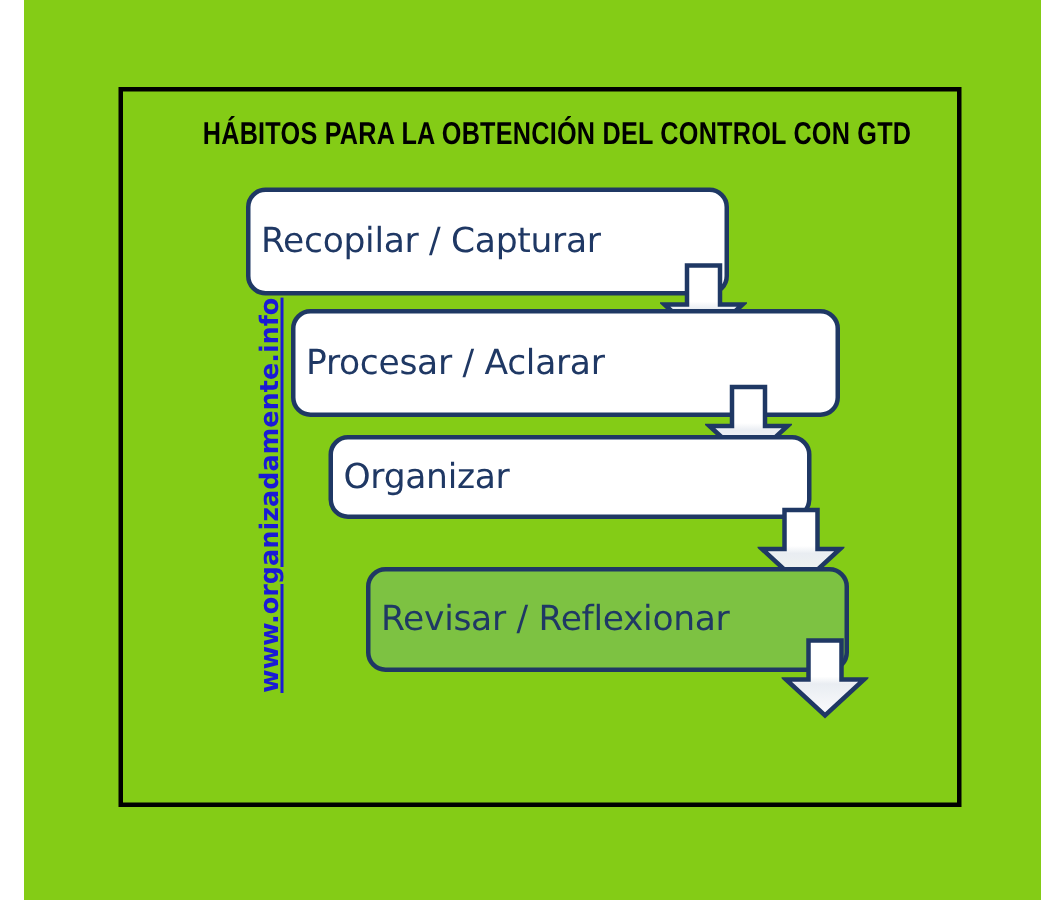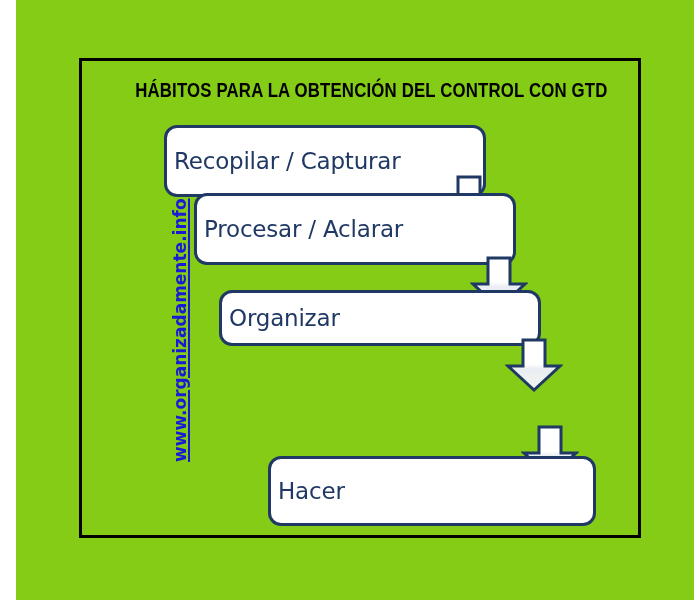--- a/index.html
+++ b/index.html
@@ -111,21 +111,21 @@
           <stop offset="0%" stop-color="#ffffff"></stop>
           <stop offset="48%" stop-color="#ffffff"></stop>
           <stop offset="58%" stop-color="#e9edf2"></stop>
           <stop offset="100%" stop-color="#fbfcfd"></stop>
         </linearGradient>
       </defs>
       <polygon points="18,2 40,2 40,28 55,28 29,52 3,28 18,28" fill="url(#ag1)" stroke="#1F3864" stroke-width="3" stroke-linejoin="miter"></polygon>
     </svg>
   </div>
 
-  <div class="flow-box" style="left:178px; top:193px; width:322px; height:72px;">
+  <div class="flow-box" style="left:178px; top:206px; width:366px; height:72px;">
     <span class="flow-label">Procesar / Aclarar</span>
   </div>
 
   <div class="arrow" style="left:454px; top:256px;">
     <svg width="58" height="55" viewBox="0 0 58 55">
       <defs>
         <linearGradient id="ag2" x1="0" y1="0" x2="0" y2="1">
           <stop offset="0%" stop-color="#ffffff"></stop>
           <stop offset="48%" stop-color="#ffffff"></stop>
           <stop offset="58%" stop-color="#e9edf2"></stop>
@@ -147,34 +147,34 @@
           <stop offset="0%" stop-color="#ffffff"></stop>
           <stop offset="48%" stop-color="#ffffff"></stop>
           <stop offset="58%" stop-color="#e9edf2"></stop>
           <stop offset="100%" stop-color="#f3f7ef"></stop>
         </linearGradient>
       </defs>
       <polygon points="18,2 40,2 40,28 55,28 29,52 3,28 18,28" fill="url(#ag3)" stroke="#1F3864" stroke-width="3" stroke-linejoin="miter"></polygon>
     </svg>
   </div>
 
+  <div class="flow-box green" style="left:228px; top:378px; width:322px; height:70px;">
+    <span class="flow-label">Revisar / Reflexionar</span>
+  </div>
 
   <div class="arrow" style="left:505px; top:425px;">
     <svg width="58" height="55" viewBox="0 0 58 55">
       <defs>
         <linearGradient id="ag4" x1="0" y1="0" x2="0" y2="1">
           <stop offset="0%" stop-color="#ffffff"></stop>
           <stop offset="48%" stop-color="#ffffff"></stop>
           <stop offset="58%" stop-color="#e9edf2"></stop>
           <stop offset="100%" stop-color="#fbfcfd"></stop>
         </linearGradient>
       </defs>
       <polygon points="18,2 40,2 40,28 55,28 29,52 3,28 18,28" fill="url(#ag4)" stroke="#1F3864" stroke-width="3" stroke-linejoin="miter"></polygon>
     </svg>
   </div>
 
-  <div class="flow-box" style="left:252px; top:456px; width:328px; height:70px;">
-    <span class="flow-label">Hacer</span>
-  </div>
 
   <div id="site-url">www.organizadamente.info</div>
 
 </div>
 
 </body></html>

